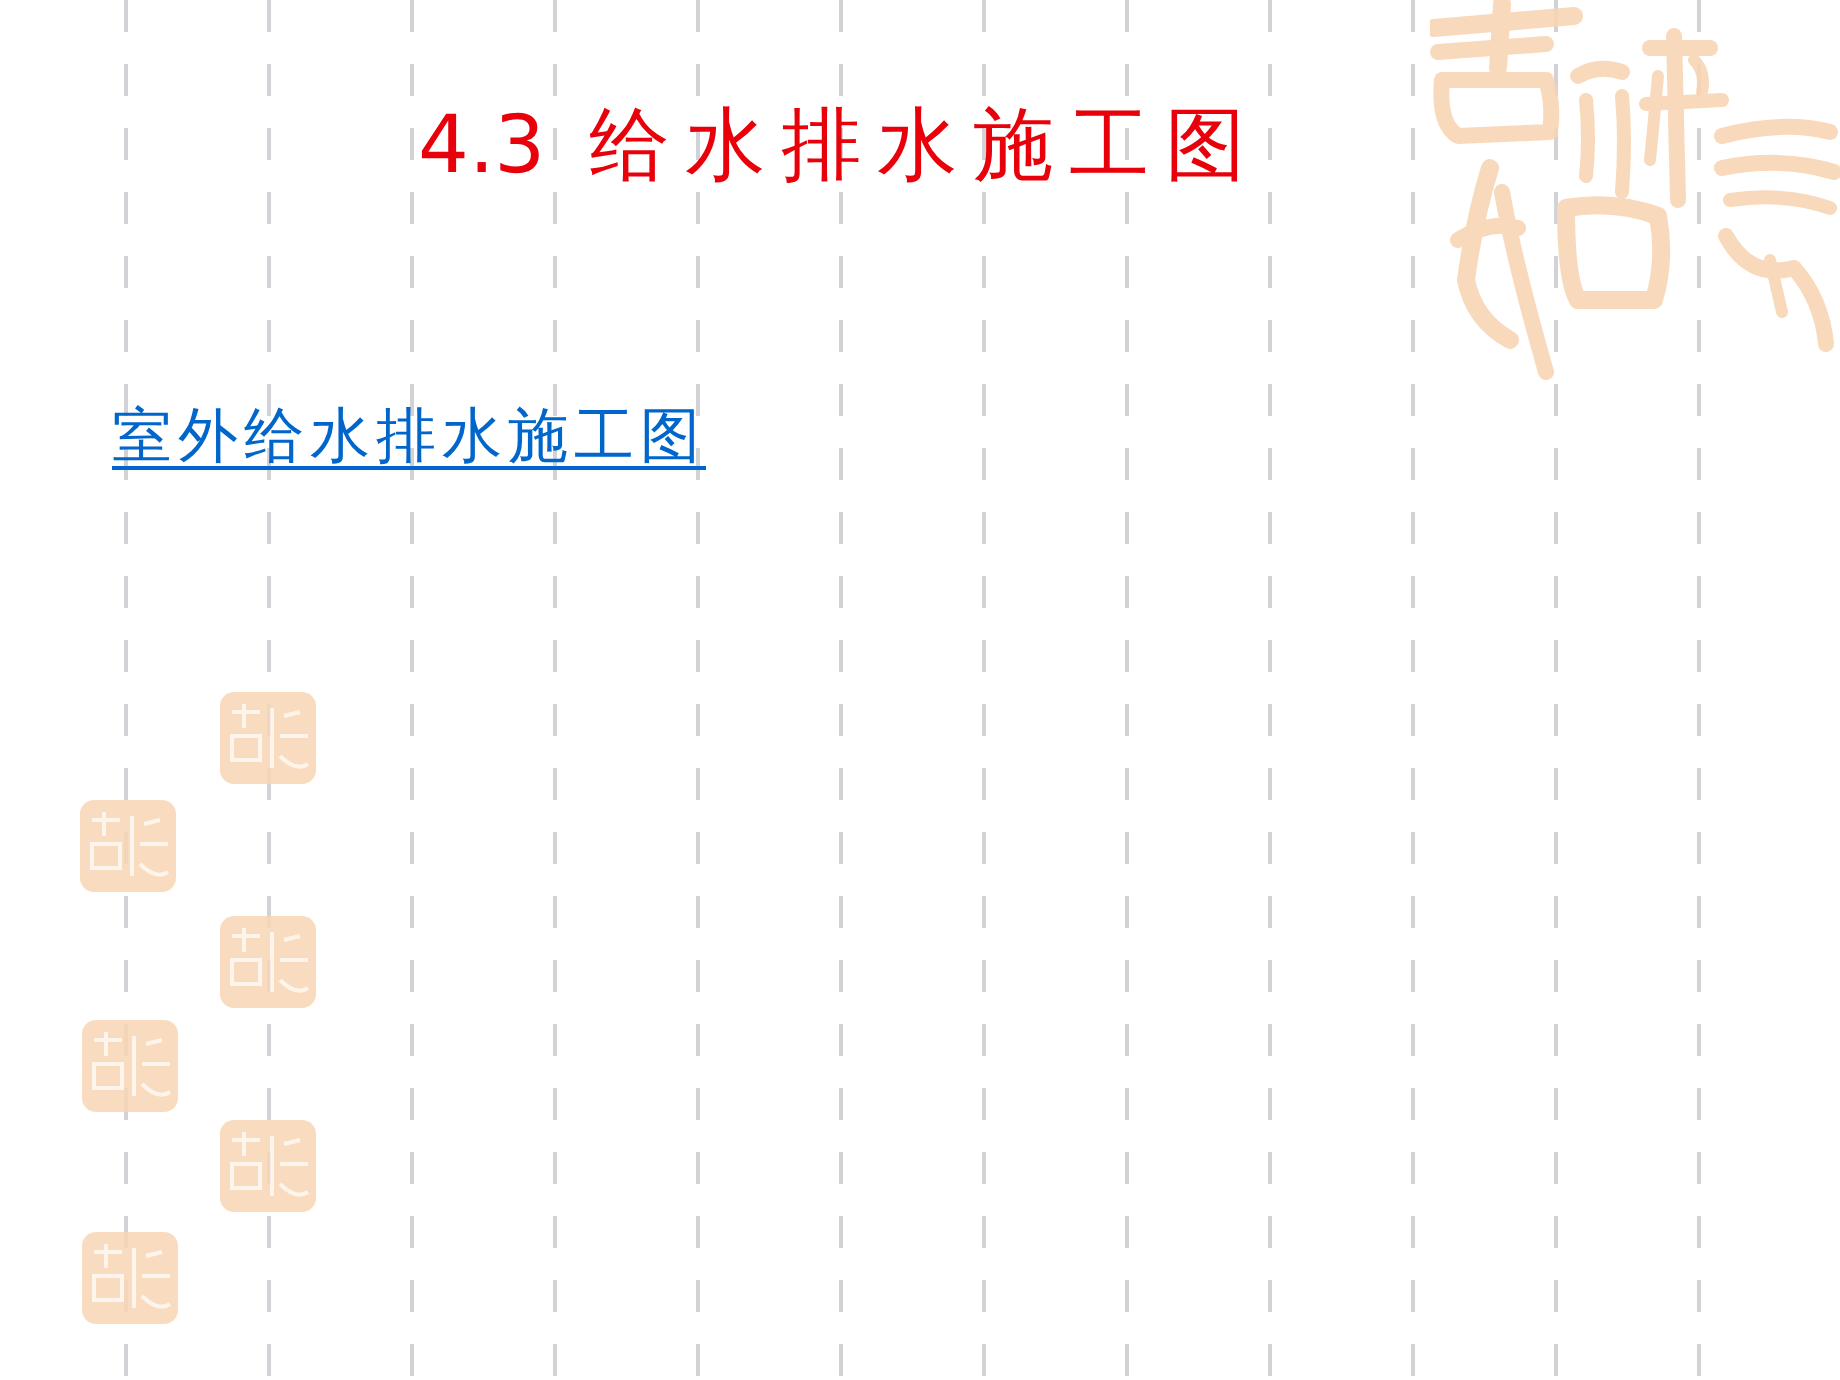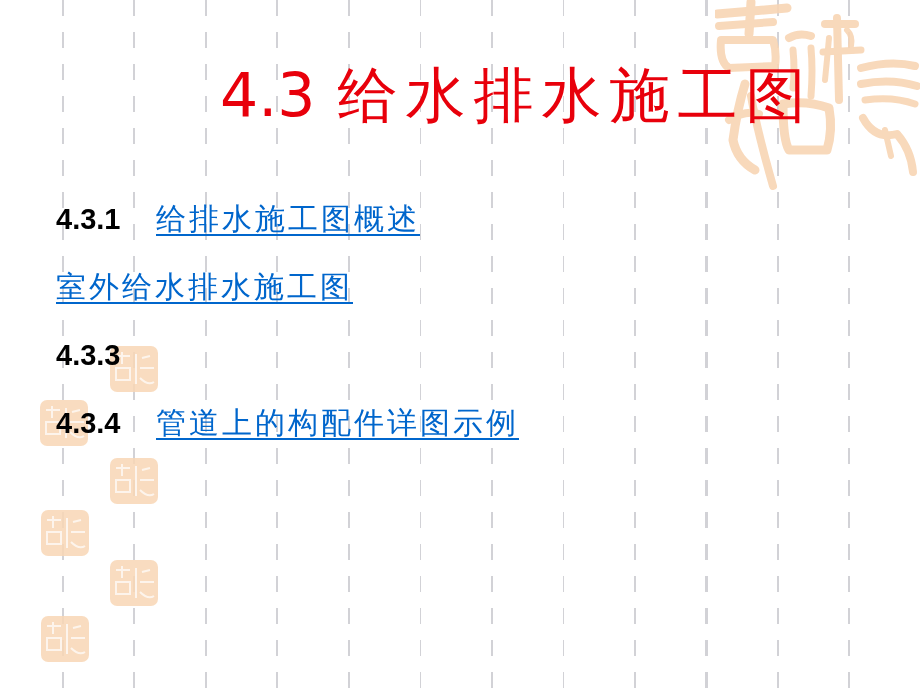--- a/index.html
+++ b/index.html
@@ -46,22 +46,22 @@
       opacity: 0.85;
       z-index: 1;
       overflow: hidden;
     }
     .seal svg { width: 100%; height: 100%; display: block; }
 
     .title {
       position: absolute;
       left: 208px;
       top: 44px;
-      margin: 12px;
-      font-size: 60px;
+      margin: 1px;
+      font-size: 40px;
       font-weight: normal;
       color: #e8000b;
       white-space: nowrap;
       z-index: 2;
       letter-spacing: 2px;
     }
     .title .num {
       font-family: "DejaVu Sans", sans-serif;
       letter-spacing: 0;
       margin-right: 22px;
@@ -184,26 +184,17 @@
       </g>
     </svg>
 </div>
 
 <h1 class="title">
   <span class="num">4.3</span><span class="txt">给水排水施工图</span>
 </h1>
 
 <ul class="toc">
   <li>
-    <span class="sec-num">4.3.1</span>
-    <a>给排水施工图概述</a>
-  </li>
-  <li>
     <a>室外给水排水施工图</a>
   </li>
   <li>
-    <span class="sec-num">4.3.3</span>
-  </li>
-  <li>
-    <span class="sec-num">4.3.4</span>
-    <a>管道上的构配件详图示例</a>
   </li>
 </ul>
 
 </body></html>

